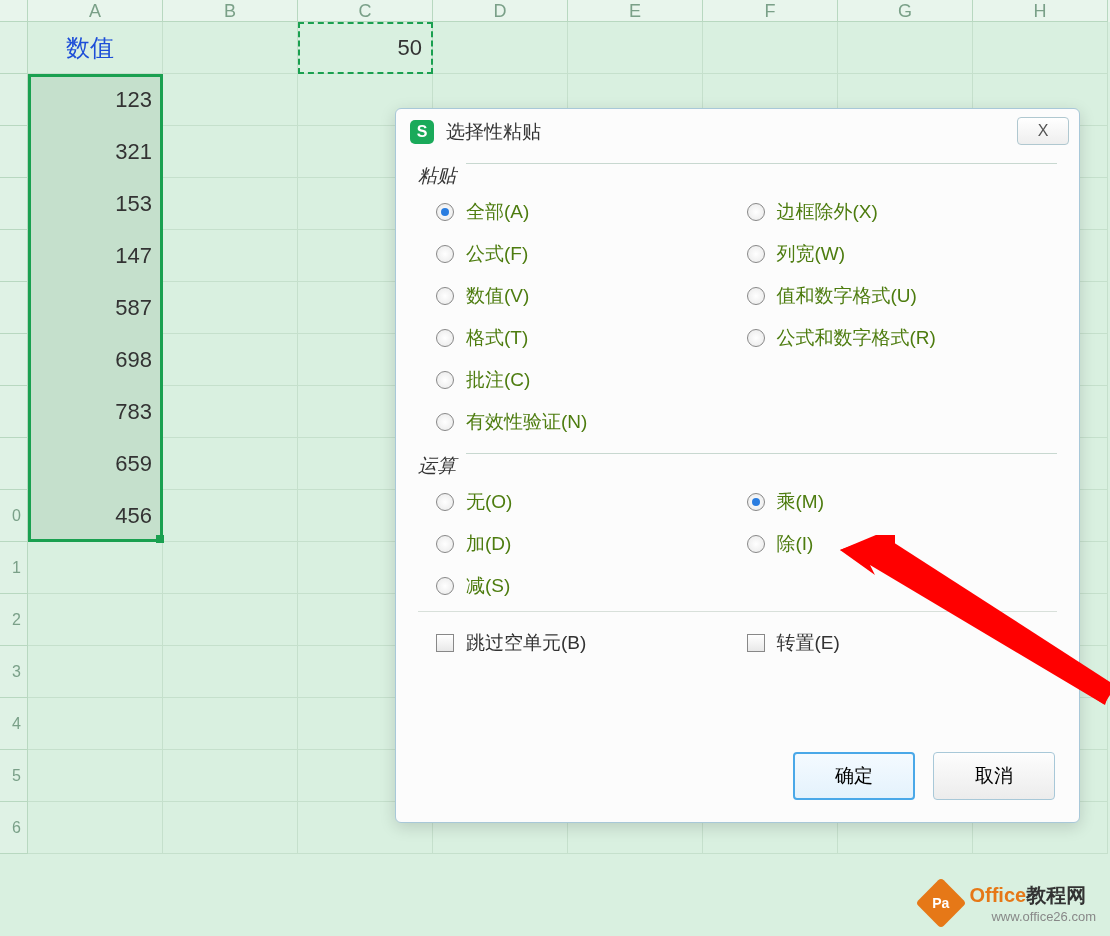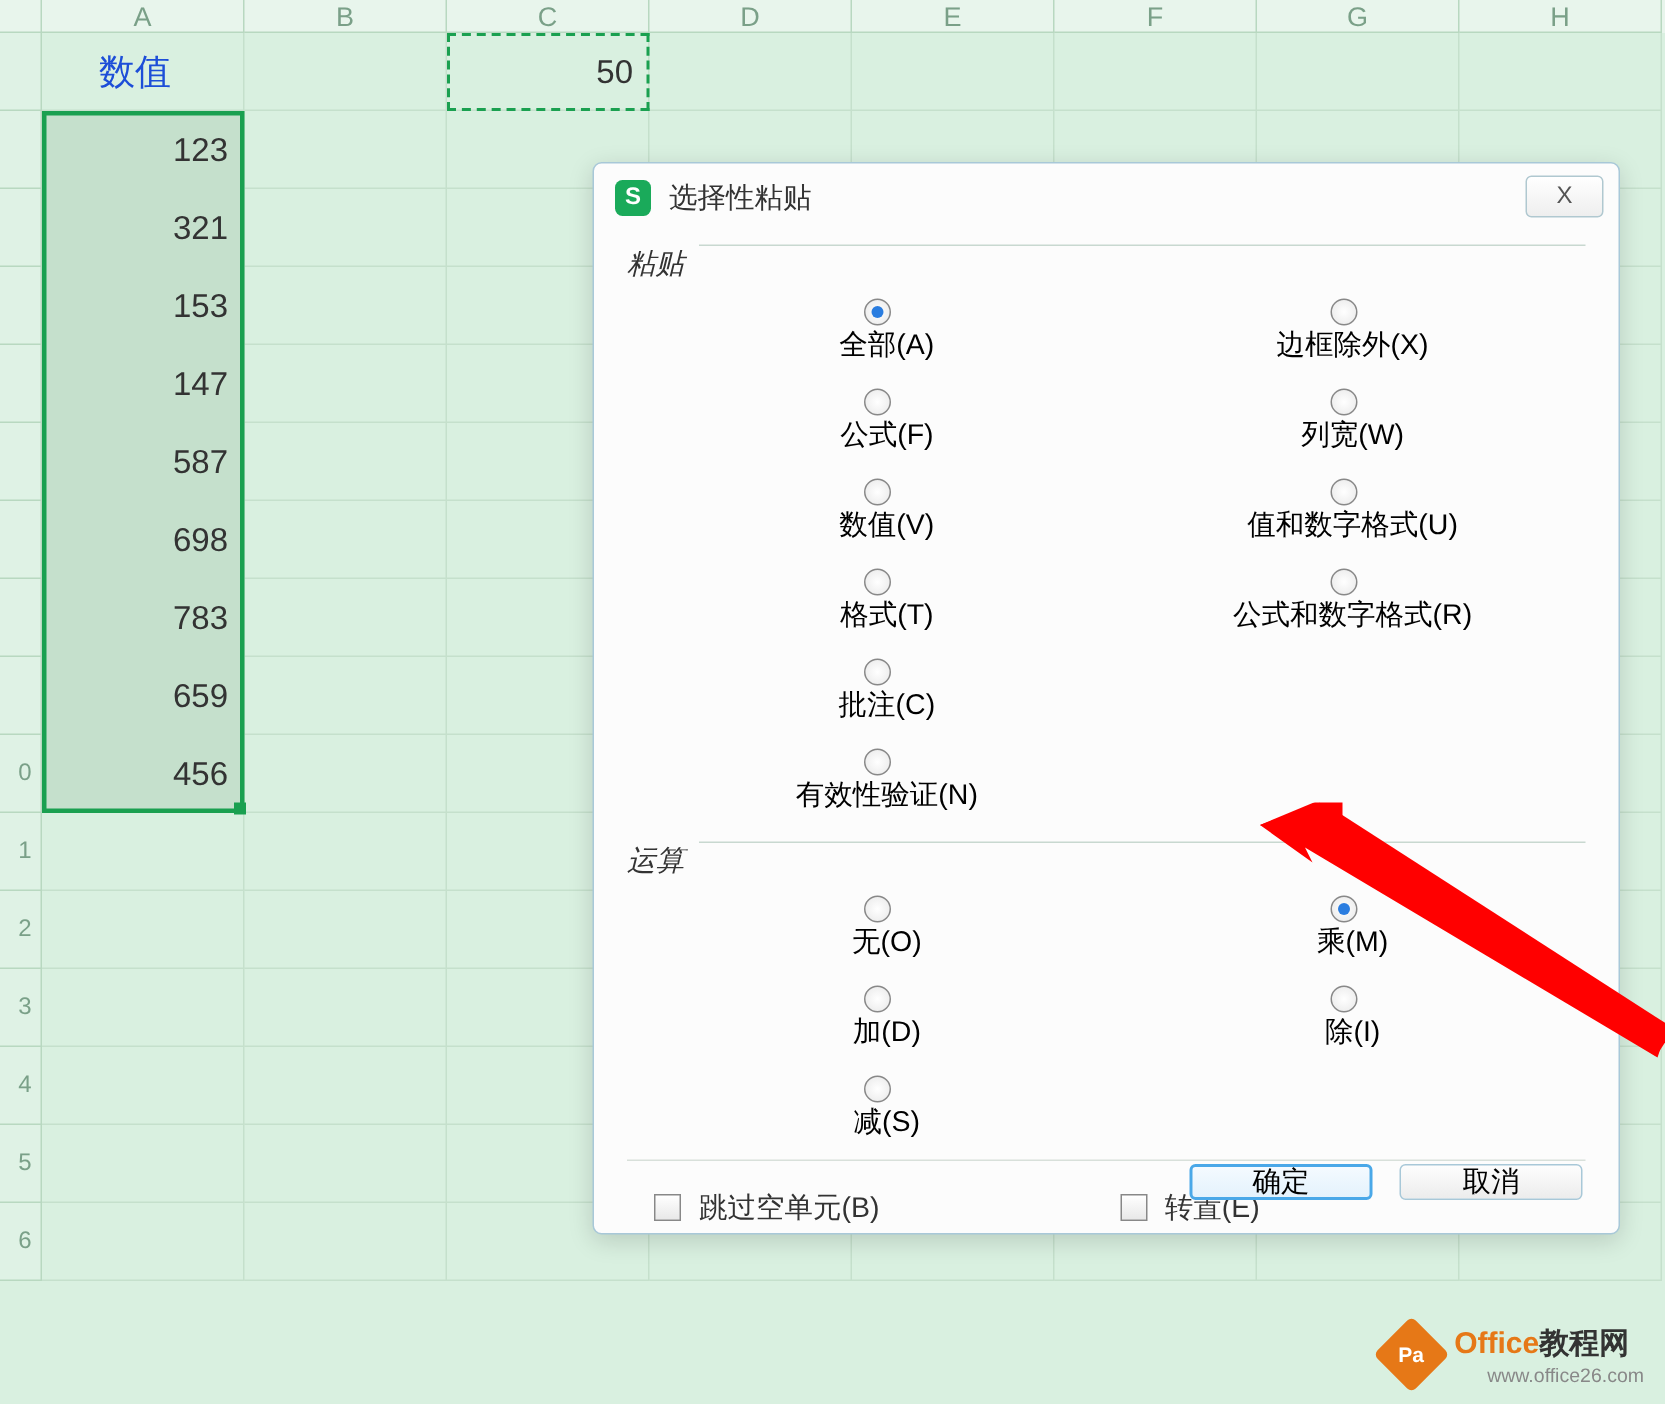--- a/index.html
+++ b/index.html
@@ -139,21 +139,21 @@
     .fs-legend .line {
       flex: 1; height: 1px; background: #c8d8d0; margin-left: 10px;
     }
     .radio-grid {
       display: flex;
       padding-left: 18px;
     }
     .radio-col { flex: 1; display: flex; flex-direction: column; gap: 16px; }
     .radio-item {
       display: flex; align-items: center;
-      font-size: 19px; color: #000000; flex-direction: column;
+      font-size: 19px; color: #4d7c0f;
     }
     .radio {
       width: 18px; height: 18px;
       border: 1px solid #888;
       border-radius: 50%;
       margin-right: 12px;
       display: flex; align-items: center; justify-content: center;
       background: radial-gradient(#fff,#e8e8e8);
     }
     .radio.checked::after {
@@ -179,21 +179,21 @@
       border: 1px solid #888;
       margin-right: 12px;
       background: linear-gradient(#fff,#e8e8e8);
     }
     .dlg-buttons {
       position: absolute;
       bottom: 22px; right: 24px;
       display: flex; gap: 18px;
     }
     .btn {
-      width: 122px; height: 24px;
+      width: 122px; height: 48px;
       border: 1px solid #a8c8d8;
       border-radius: 4px;
       font-size: 19px;
       display: flex; align-items: center; justify-content: center;
       background: linear-gradient(#fdfdfd,#ececec);
     }
     .btn.primary {
       border: 2px solid #4aa8e8;
       background: linear-gradient(#f4faff,#e4f2fc);
     }

